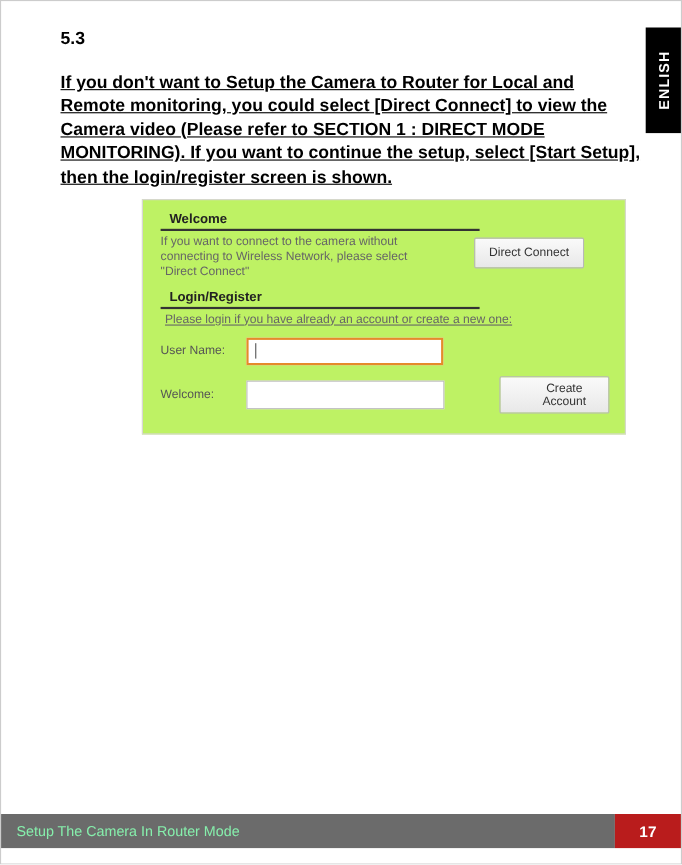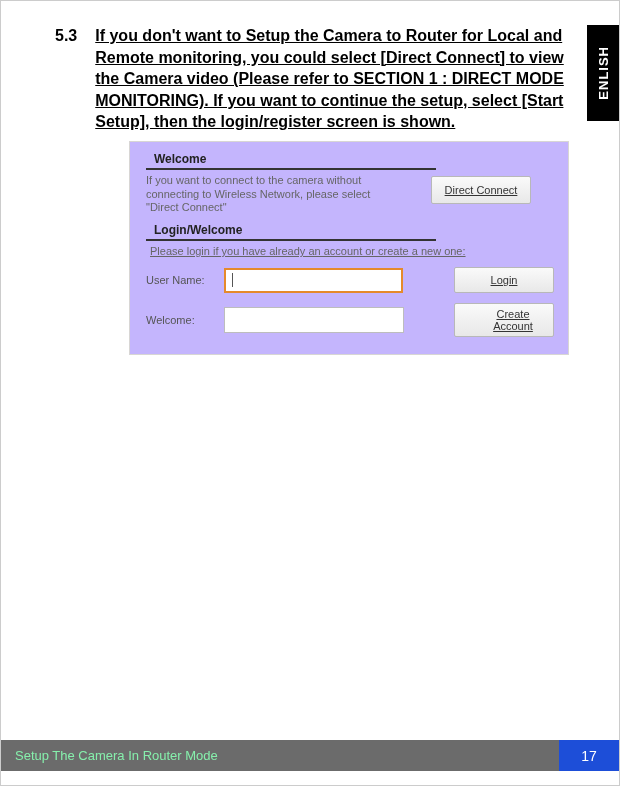--- a/index.html
+++ b/index.html
@@ -35,39 +35,40 @@
     font-weight: bold;
     letter-spacing: 1px;
     transform: rotate(180deg);
   }
   .content {
     padding: 24px 36px 0 54px;
   }
   .section-row {
     display: flex;
     gap: 18px;
+    flex-direction: column;
   }
   .sec-num {
     font-weight: bold;
     font-size: 16px;
     line-height: 1.35;
     flex: 0 0 auto;
   }
   .sec-text {
     font-weight: bold;
     font-size: 16px;
     line-height: 1.35;
     text-decoration: underline;
   }
   .screenshot {
     margin: 8px 0 0 0;
     width: 440px;
     height: 214px;
     margin-left: 74px;
-    background: #c4b5fd;
+    background: #bef264;
     border: 1px solid #d8d6d4;
     position: relative;
     padding: 8px 14px 6px 16px;
     font-size: 11px;
     color: #555;
   }
   .scr-header {
     font-weight: bold;
     font-size: 12px;
     color: #222;
@@ -92,21 +93,20 @@
     border: 1px solid #b8b8b8;
     border-radius: 2px;
     font-size: 11px;
     color: #333;
     display: flex;
     align-items: center;
     justify-content: center;
     text-align: center;
     padding: 0 6px;
     height: 26px;
-    text-decoration: underline;
   }
   .btn.direct { width: 100px; height: 28px; margin-top:2px;}
   .btn.login { width: 100px; height: 26px; }
   .btn.create { width: 100px; height: 34px; line-height: 1.1; padding-left: 24px; }
   .scr-login-header {
     font-weight: bold;
     font-size: 12px;
     color: #222;
     border-bottom: 2px solid #333;
     padding: 2px 0 2px 8px;
@@ -168,26 +168,27 @@
   }
   .footer-left {
     flex: 1 1 auto;
     background: #6b6b6b;
     color: #86efac;
     font-size: 13px;
     padding: 8px 14px;
   }
   .footer-right {
     flex: 0 0 60px;
-    background: #1d4ed8;
+    background: #b91c1c;
     color: #fff;
     font-size: 14px;
     display: flex;
     align-items: center;
     justify-content: center;
+    font-weight: bold;
   }
 </style>
 </head>
 <body>
 
 <div class="page">
 
   <div class="lang-tab">
     <span>ENLISH</span>
   </div>
@@ -197,31 +198,30 @@
       <div class="sec-num">5.3</div>
       <div class="sec-text">If you don't want to Setup the Camera to Router for Local and Remote monitoring, you could select [Direct Connect] to view the Camera video (Please refer to SECTION 1 : DIRECT MODE MONITORING).    If you want to continue the setup, select [Start Setup],  then the login/register screen is shown.</div>
     </div>
 
     <div class="screenshot">
       <div class="scr-header">Welcome</div>
       <div class="scr-top-row">
         <div class="scr-welcome-text">If you want to connect to the camera without connecting to Wireless Network, please select "Direct Connect"</div>
         <div class="btn direct">Direct Connect</div>
       </div>
-      <div class="scr-login-header">Login/Welcome</div>
+      <div class="scr-login-header">Login/Register</div>
       <div class="scr-login-note">Please login if you have already an account or create a new one:</div>
 
       <div class="cred-row">
         <div class="cred-label">User Name:</div>
         <div class="cred-input focused">
           <span class="cursor"></span>
           <span></span>
         </div>
         <div style="flex:1"></div>
-        <div class="btn login">Login</div>
       </div>
 
       <div class="cred-row">
         <div class="cred-label">Welcome:</div>
         <div class="cred-input">
           <span></span>
         </div>
         <div style="flex:1"></div>
         <div class="btn create">Create Account</div>
       </div>

